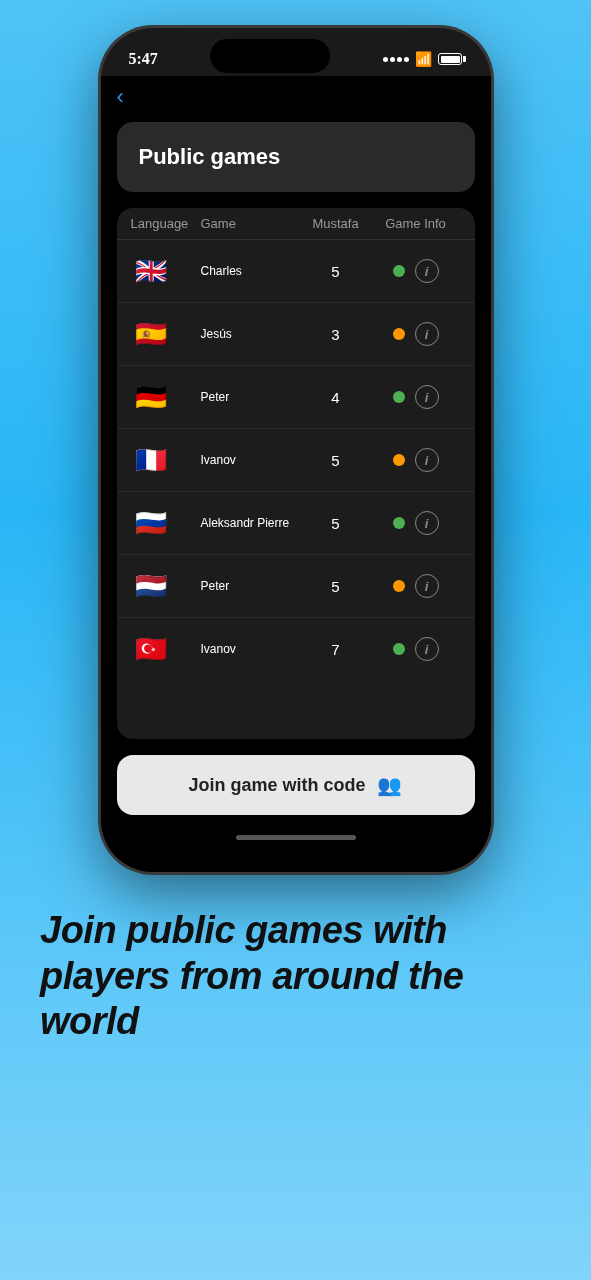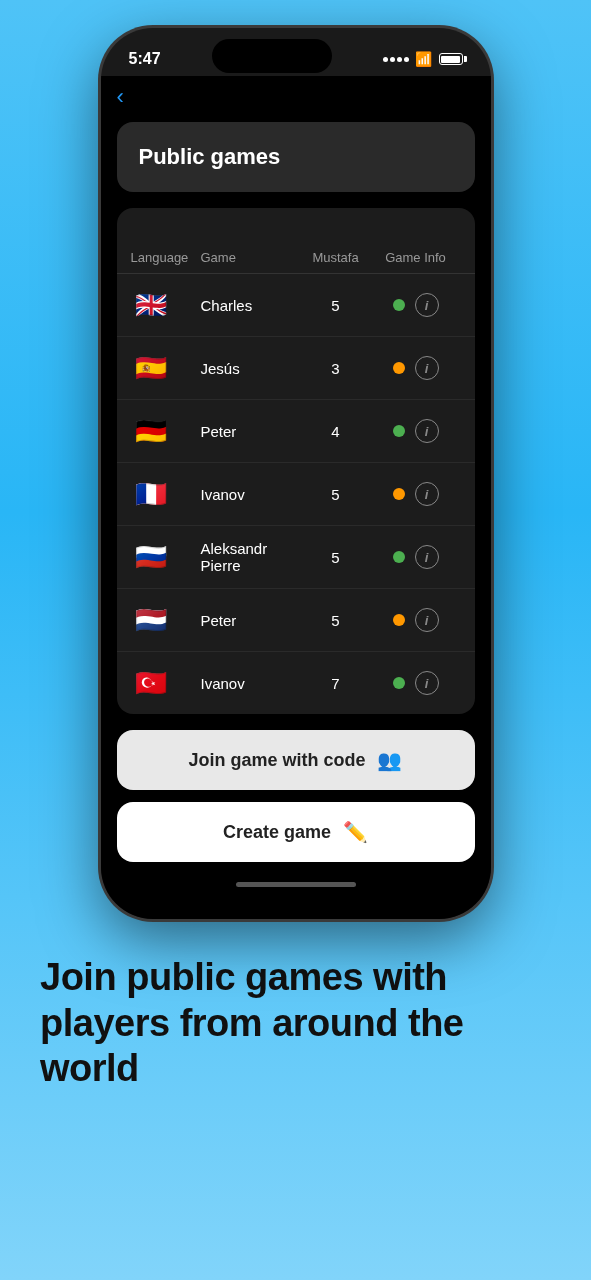--- a/index.html
+++ b/index.html
@@ -31,20 +31,21 @@
     
     .status-bar {
       display: flex;
       justify-content: space-between;
       align-items: center;
       padding: 14px 28px 0 28px;
       color: white;
       font-size: 15px;
       font-weight: 600;
       height: 48px;
+      font-family: Liberation Serif, serif;
     }
     .status-bar .time { font-weight: 700; font-size: 16px; }
     .status-bar .icons { display: flex; align-items: center; gap: 6px; }
     .signal-dots {
       display: flex; gap: 2px; align-items: center;
     }
     .signal-dot { width: 5px; height: 5px; background: white; border-radius: 50%; }
     .wifi-icon { font-size: 14px; }
     .battery-icon {
       width: 24px; height: 12px; border: 1.5px solid white; border-radius: 3px;
@@ -100,21 +101,20 @@
       border-radius: 16px;
       overflow: hidden;
       margin-bottom: 16px;
       flex: 1;
     }
     .table-header {
       display: grid;
       grid-template-columns: 70px 1fr 70px 90px;
       padding: 8px 14px;
       border-bottom: 1px solid #333;
-      margin-top: 34px;
     }
     .table-header span {
       color: #999;
       font-size: 13px;
       font-weight: 500;
     }
     .table-header span:nth-child(3),
     .table-header span:nth-child(4) { text-align: center; }
 
     .game-row {
@@ -125,21 +125,21 @@
       border-bottom: 1px solid #2a2a2a;
     }
     .game-row:last-child { border-bottom: none; }
 
     .flag-container {
       width: 42px; height: 42px; border-radius: 10px;
       overflow: hidden; display: flex; align-items: center; justify-content: center;
       font-size: 26px; line-height: 1;
     }
 
-    .host-name { color: white; font-size: 15px; font-weight: 400; }
+    .host-name { color: white; font-size: 12px; font-weight: 400; }
     .players-count { color: white; font-size: 15px; text-align: center; }
 
     .game-info {
       display: flex; align-items: center; justify-content: center; gap: 10px;
     }
     .status-dot {
       width: 12px; height: 12px; border-radius: 50%;
     }
     .dot-green { background: #4CAF50; }
     .dot-orange { background: #FF9800; }
@@ -172,20 +172,21 @@
     
     .home-indicator {
       width: 120px; height: 5px; background: #555;
       border-radius: 3px; margin: 8px auto 12px auto;
     }
 
     
     .bottom-text {
       padding: 36px 40px 40px 40px;
       text-align: left;
+      font-style: italic;
     }
     .bottom-text p {
       font-size: 38px;
       font-weight: 800;
       color: #111;
       line-height: 1.2;
       letter-spacing: -0.5px;
     }
   </style>
 </head>
@@ -291,24 +292,20 @@
       </div>
     </div>
         </div>
     </div>
 
     <button class="action-btn btn-join">
       <span>Join game with code</span>
       <span class="btn-icon">👥</span>
     </button>
 
-    <button class="action-btn btn-create">
-      <span>Create game</span>
-      <span class="btn-icon">✏️</span>
-    </button>
 
     <div class="home-indicator"></div>
   </div>
 </div>
 
 <div class="bottom-text">
   <p>Join public games with players from around the world</p>
 </div>
 
 </body></html>

